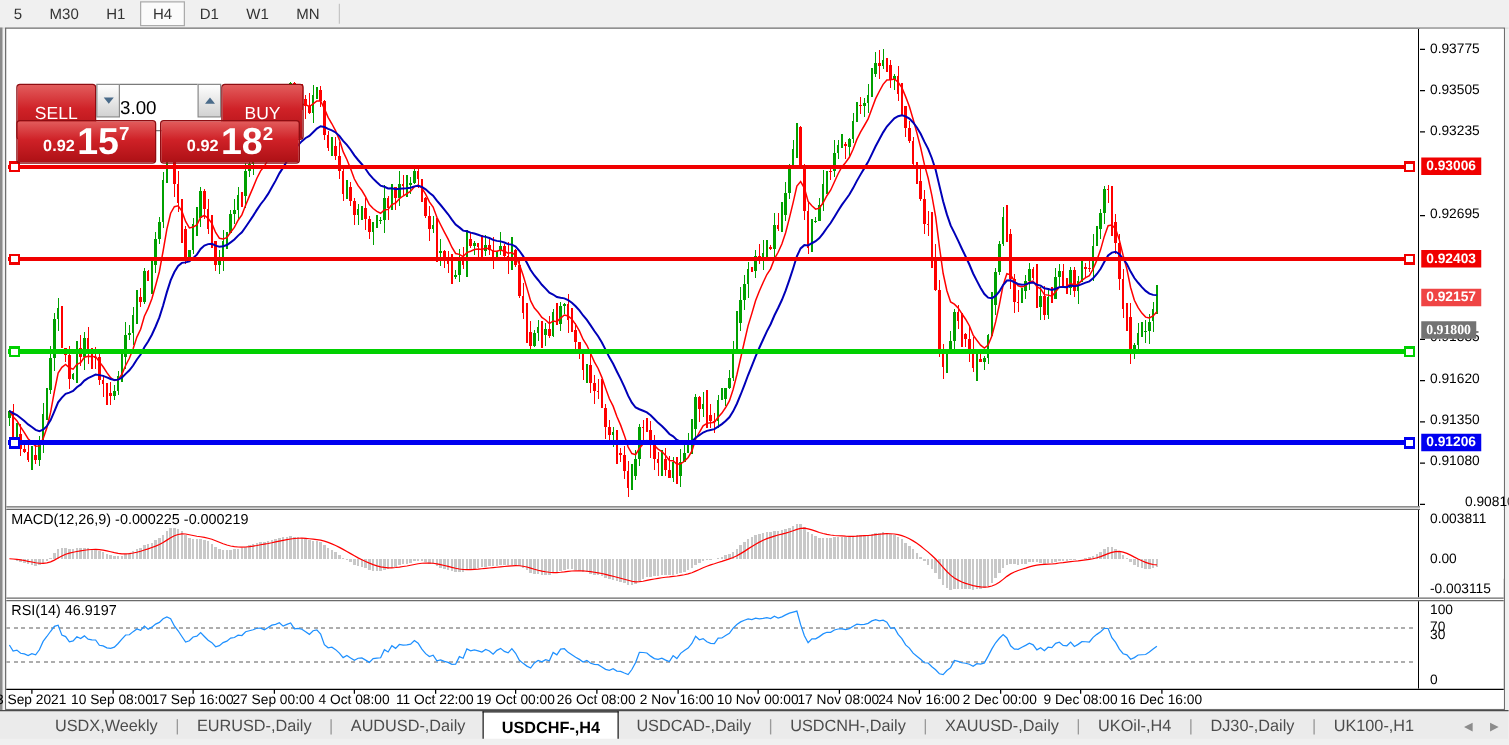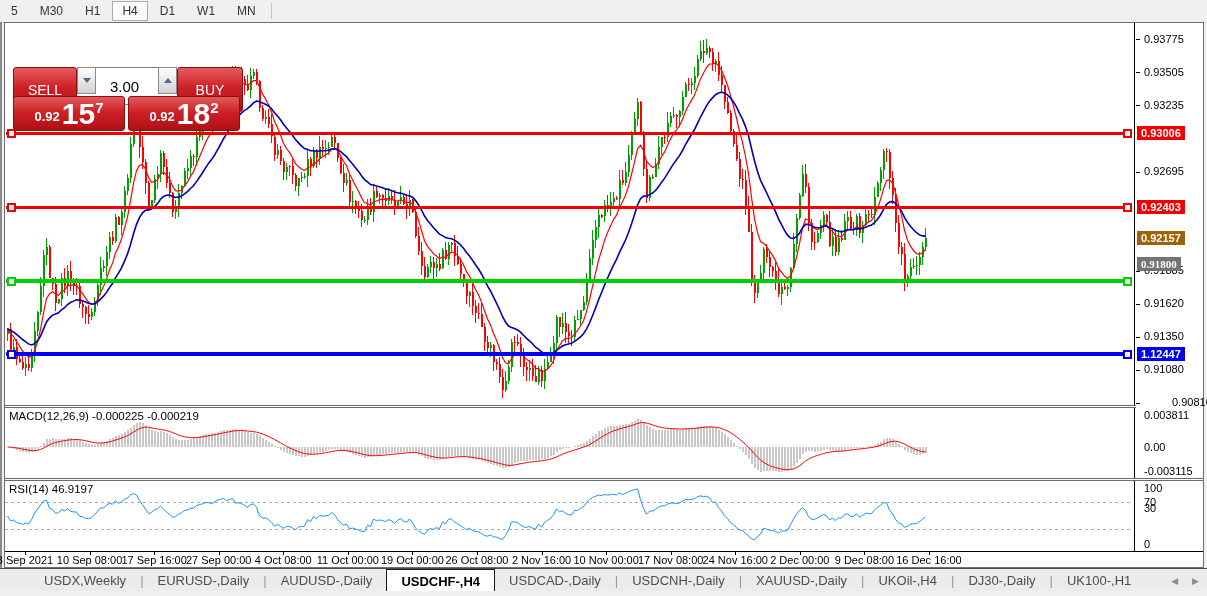--- a/index.html
+++ b/index.html
@@ -40,21 +40,21 @@
   #tp-row1{position:absolute;left:0;top:0;width:230px;height:27px;display:flex;}
   .tp-btn{height:45px;box-sizing:border-box;border:1px solid #8e0d12;border-radius:3px;
           background:linear-gradient(#e25c5c 0%,#cf2127 45%,#ad1015 100%);
           color:#fff;font-size:14px;display:flex;align-items:center;justify-content:center;}
   #sell-btn{width:64px;} #buy-btn{width:66px;}
   .spin{width:19px;height:27px;box-sizing:border-box;border:1px solid #8a8a8a;
         background:linear-gradient(#fefefe,#d2d2d2);display:flex;align-items:center;justify-content:center;}
   .spin .arr-dn{width:0;height:0;border-left:4px solid transparent;border-right:4px solid transparent;border-top:5px solid #4a6b8a;}
   .spin .arr-up{width:0;height:0;border-left:4px solid transparent;border-right:4px solid transparent;border-bottom:5px solid #4a6b8a;}
   #vol-input{width:62px;height:38px;box-sizing:border-box;border:1px solid #7a7a7a;border-left:none;border-right:none;
-             text-align:center;font-size:15px;padding:0 5px 0 0;font-family:"Liberation Sans",sans-serif;}
+             text-align:left;font-size:15px;padding:0 5px 0 0;font-family:"Liberation Sans",sans-serif;}
   #tp-row2{position:absolute;left:0;top:29px;width:230px;height:35px;display:flex;gap:3px;}
   .px-box{width:112px;height:35px;box-sizing:border-box;border:1px solid #8e0d12;border-radius:3px;
           background:linear-gradient(#e25c5c 0%,#cf2127 45%,#ad1015 100%);color:#fff;
           display:flex;align-items:flex-end;justify-content:center;padding-bottom:2px;}
   .px-small{font-size:13px;font-weight:bold;margin:0 2px 4px 0;}
   .px-big{font-size:30px;font-weight:bold;line-height:28px;}
   .px-sup{font-size:15px;font-weight:bold;position:relative;top:-12px;}
   
   #tabbar{position:absolute;left:0;top:568px;width:1207px;height:23px;background:#ebebeb;
           border-top:1px solid #4a4a4a;display:flex;align-items:stretch;font-size:13px;color:#4c4c4c;}
@@ -147,21 +147,21 @@
       <div class="date-label" style="left: 20px;">3 Sep 2021</div>
       <div class="date-tick" style="left: 20px;"></div>
       <div class="date-label" style="left: 84.57px;">10 Sep 08:00</div>
       <div class="date-tick" style="left: 84.57px;"></div>
       <div class="date-label" style="left: 149.14px;">17 Sep 16:00</div>
       <div class="date-tick" style="left: 149.14px;"></div>
       <div class="date-label" style="left: 213.71px;">27 Sep 00:00</div>
       <div class="date-tick" style="left: 213.71px;"></div>
       <div class="date-label" style="left: 278.28px;">4 Oct 08:00</div>
       <div class="date-tick" style="left: 278.28px;"></div>
-      <div class="date-label" style="left: 342.85px;">11 Oct 00:00</div>
+      <div class="date-label" style="left: 342.85px;">11 Oct 22:00</div>
       <div class="date-tick" style="left: 342.85px;"></div>
       <div class="date-label" style="left: 407.42px;">19 Oct 00:00</div>
       <div class="date-tick" style="left: 407.42px;"></div>
       <div class="date-label" style="left: 471.99px;">26 Oct 08:00</div>
       <div class="date-tick" style="left: 471.99px;"></div>
       <div class="date-label" style="left: 536.56px;">2 Nov 16:00</div>
       <div class="date-tick" style="left: 536.56px;"></div>
       <div class="date-label" style="left: 601.13px;">10 Nov 00:00</div>
       <div class="date-tick" style="left: 601.13px;"></div>
       <div class="date-label" style="left: 665.7px;">17 Nov 08:00</div>
@@ -201,22 +201,22 @@
       <div class="px-box">
         <span class="px-small">0.92</span>
         <span class="px-big">18</span>
         <span class="px-sup">2</span>
       </div>
     </div>
   </div>
 <div class="price-badge" style="top: 103.44px; left: 1132px; background: rgb(240, 0, 0);">0.93006</div>
     <div class="price-badge" style="top: 177.435px; left: 1132px; background: rgb(240, 0, 0);">0.92403</div>
     <div class="price-badge" style="top: 234px; left: 1132px; background: #737373; font-family: Liberation Serif, serif;">0.91800</div>
-    <div class="price-badge" style="top: 324.32px; left: 1132px; background: rgb(0, 0, 240);">1.12447</div>
-    <div class="price-badge" style="top: 207.622px; left: 1132px; background: #a16207;">0.92157</div>
+    <div class="price-badge" style="top: 324.32px; left: 1132px; background: rgb(0, 0, 240);">0.91206</div>
+    <div class="price-badge" style="top: 207.622px; left: 1132px; background: #ef4444;">0.92157</div>
   </div>
 
 <div id="tabbar">
   <div id="tab-spacer"></div>
   <div class="tab">USDX,Weekly</div>
     <div class="tab-sep">|</div>
     <div class="tab">EURUSD-,Daily</div>
     <div class="tab-sep">|</div>
     <div class="tab">AUDUSD-,Daily</div>
     <div class="tab active">USDCHF-,H4</div>

